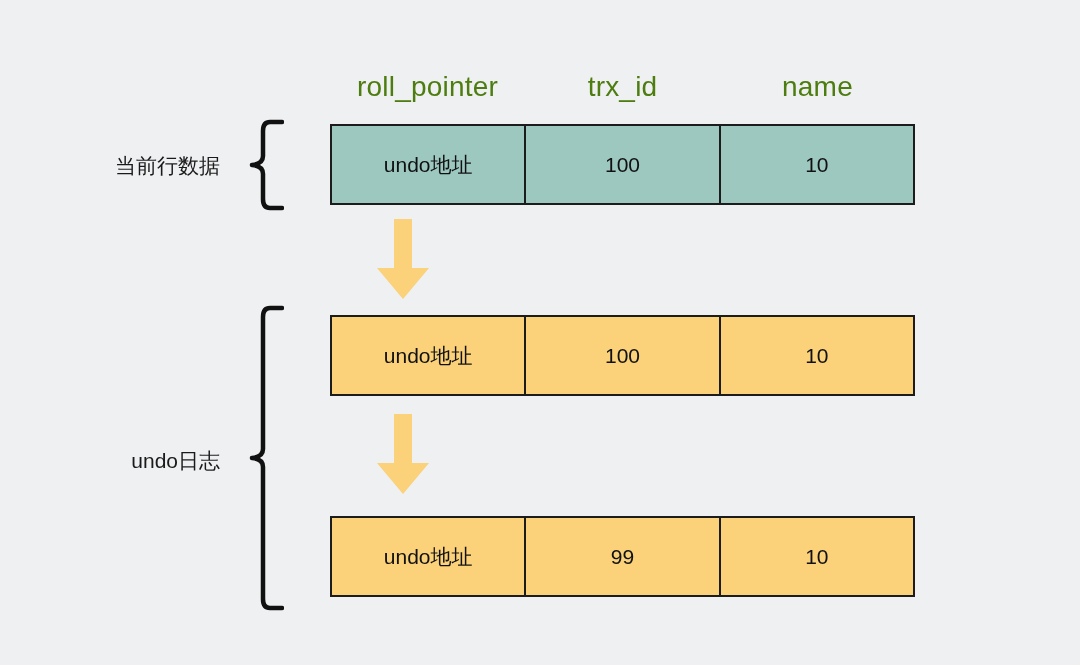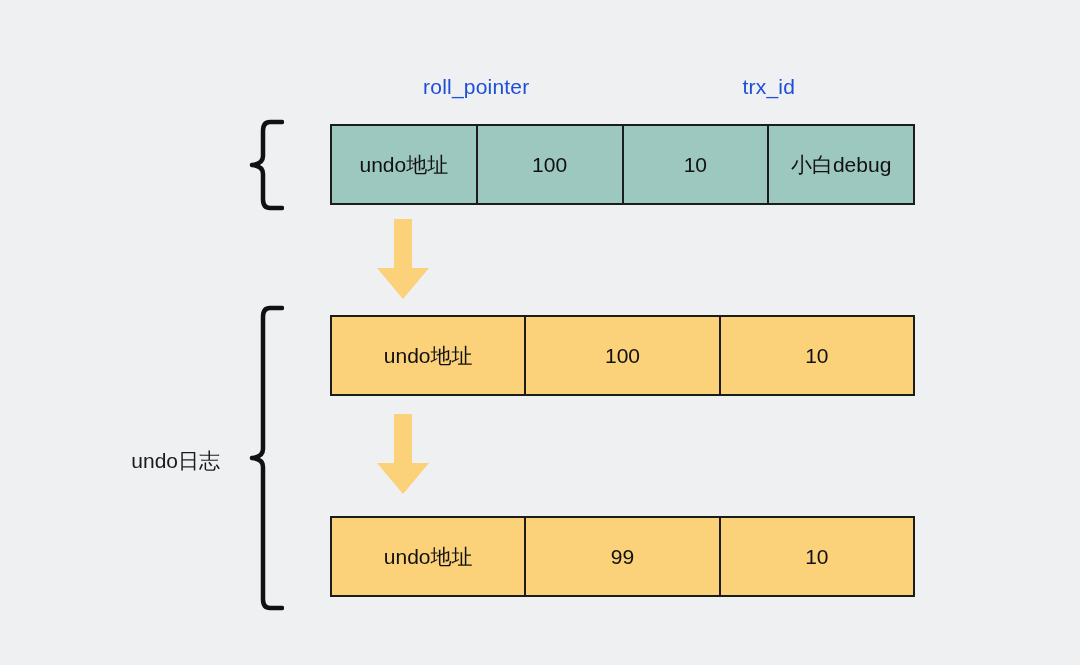--- a/index.html
+++ b/index.html
@@ -29,22 +29,22 @@
     top: 68px;
     width: 585px;
     height: 38px;
     display: flex;
   }
   .header-cell {
     flex: 1 1 0;
     display: flex;
     align-items: center;
     justify-content: center;
-    font-size: 21px;
-    color: #1d4ed8;
+    font-size: 28px;
+    color: #4d7c0f;
     letter-spacing: 0.2px;
     white-space: nowrap;
   }
 
   
   .data-row {
     position: absolute;
     left: 330px;
     width: 585px;
     height: 81px;
@@ -98,27 +98,27 @@
   .brace-2 { top: 304px;  width: 36px; height: 308px; }
 </style>
 </head>
 <body>
 
 <div id="diagram">
 
   <div class="header-row">
     <div class="header-cell">roll_pointer</div>
     <div class="header-cell">trx_id</div>
+    <div class="header-cell">name</div>
   </div>
 
   <div class="data-row row-teal">
     <div class="data-cell">undo地址</div>
     <div class="data-cell">100</div>
     <div class="data-cell">10</div>
-    <div class="data-cell">小白debug</div>
   </div>
 
   <div class="arrow arrow-1">
     <svg width="52" height="80" viewBox="0 0 52 80" xmlns="http://www.w3.org/2000/svg">
       <polygon points="17,0 35,0 35,49 52,49 26,80 0,49 17,49" fill="#FBD179"></polygon>
     </svg>
   </div>
 
   <div class="data-row row-amber-1">
     <div class="data-cell">undo地址</div>
@@ -131,20 +131,21 @@
       <polygon points="17,0 35,0 35,49 52,49 26,80 0,49 17,49" fill="#FBD179"></polygon>
     </svg>
   </div>
 
   <div class="data-row row-amber-2">
     <div class="data-cell">undo地址</div>
     <div class="data-cell">99</div>
     <div class="data-cell">10</div>
   </div>
 
+  <div class="brace-label label-current">当前行数据</div>
   <div class="brace brace-1">
     <svg width="36" height="94" viewBox="0 0 36 94" xmlns="http://www.w3.org/2000/svg">
       <path d="M34 4 L22 4 Q15 4 15 13 L15 38 Q15 46 4 47 Q15 48 15 56 L15 81 Q15 90 22 90 L34 90" fill="none" stroke="#111111" stroke-width="4.5" stroke-linecap="round" stroke-linejoin="round"></path>
     </svg>
   </div>
 
   <div class="brace-label label-undo">undo日志</div>
   <div class="brace brace-2">
     <svg width="36" height="308" viewBox="0 0 36 308" xmlns="http://www.w3.org/2000/svg">
       <path d="M34 4 L22 4 Q15 4 15 13 L15 145 Q15 153 4 154 Q15 155 15 163 L15 295 Q15 304 22 304 L34 304" fill="none" stroke="#111111" stroke-width="4.5" stroke-linecap="round" stroke-linejoin="round"></path>

